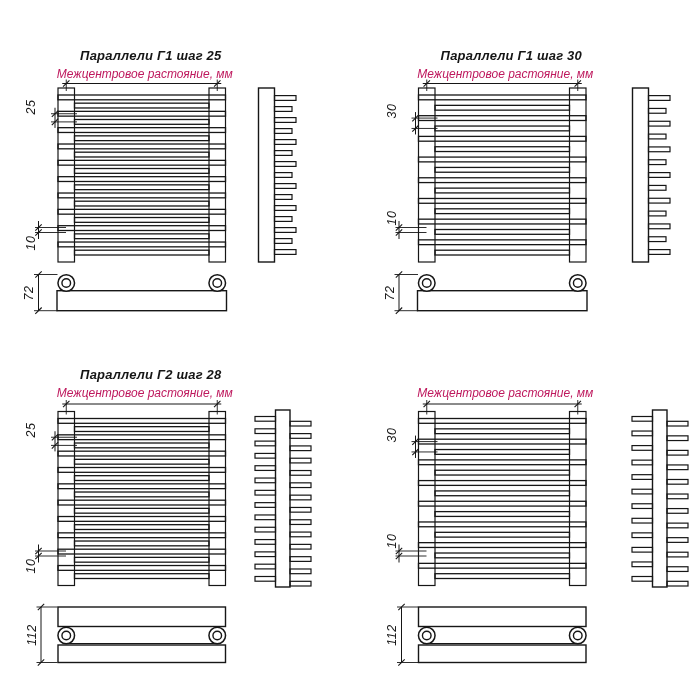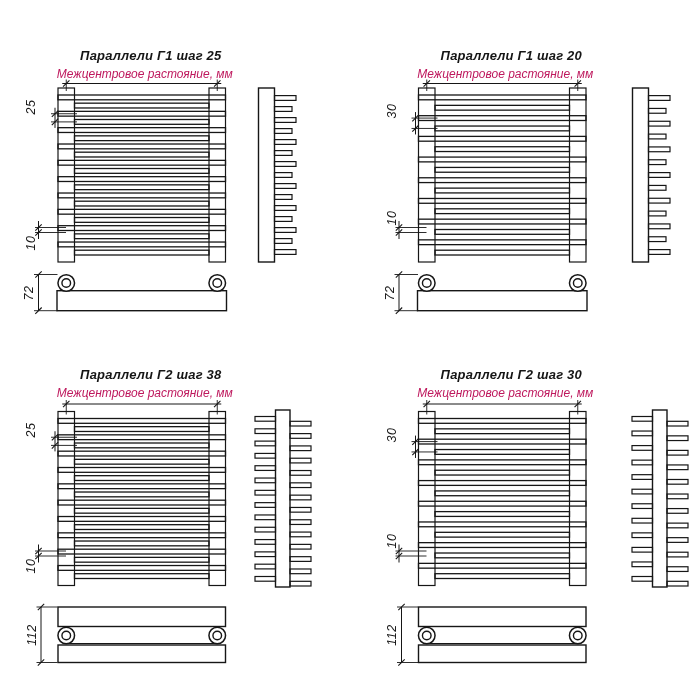--- a/index.html
+++ b/index.html
@@ -296,27 +296,26 @@
       <line x1="401.5" y1="607" x2="401.5" y2="662.5" stroke="#161616" stroke-width="1"></line>
       <line x1="397" y1="607" x2="418" y2="607" stroke="#161616" stroke-width="0.9"></line>
       <line x1="397" y1="662.5" x2="418" y2="662.5" stroke="#161616" stroke-width="0.9"></line>
       <line x1="398.3" y1="610.2" x2="404.7" y2="603.8" stroke="#161616" stroke-width="1.1"></line>
       <line x1="398.3" y1="665.7" x2="404.7" y2="659.3" stroke="#161616" stroke-width="1.1"></line>
     </svg>
 
   <div class="title" style="left:150.8px;top:55px">Параллели Г1 шаг 25</div>
   <div class="subtitle" style="left:144.8px;top:74px">Межцентровое растояние, мм</div>
 
-  <div class="title" style="left:511.3px;top:55px">Параллели Г1 шаг 20</div>
+  <div class="title" style="left:511.3px;top:55px">Параллели Г1 шаг 30</div>
   <div class="subtitle" style="left:505.3px;top:74px">Межцентровое растояние, мм</div>
 
-  <div class="title" style="left:150.8px;top:374px">Параллели Г2 шаг 38</div>
+  <div class="title" style="left:150.8px;top:374px">Параллели Г2 шаг 28</div>
   <div class="subtitle" style="left:144.8px;top:393px">Межцентровое растояние, мм</div>
 
-  <div class="title" style="left:511.3px;top:374px">Параллели Г2 шаг 30</div>
   <div class="subtitle" style="left:505.3px;top:393px">Межцентровое растояние, мм</div>
 <div class="dimlabel" style="left: 31px; top: 106.737px;">25</div>
     <div class="dimlabel" style="left: 31px; top: 242.5px;">10</div>
     <div class="dimlabel" style="left: 29px; top: 292.6px;">72</div>
     <div class="dimlabel" style="left: 391.5px; top: 111.093px;">30</div>
     <div class="dimlabel" style="left: 391.5px; top: 217.5px;">10</div>
     <div class="dimlabel" style="left: 389.5px; top: 292.6px;">72</div>
     <div class="dimlabel" style="left: 31px; top: 430.237px;">25</div>
     <div class="dimlabel" style="left: 31px; top: 566px;">10</div>
     <div class="dimlabel" style="left: 31.5px; top: 634.75px;">112</div>

